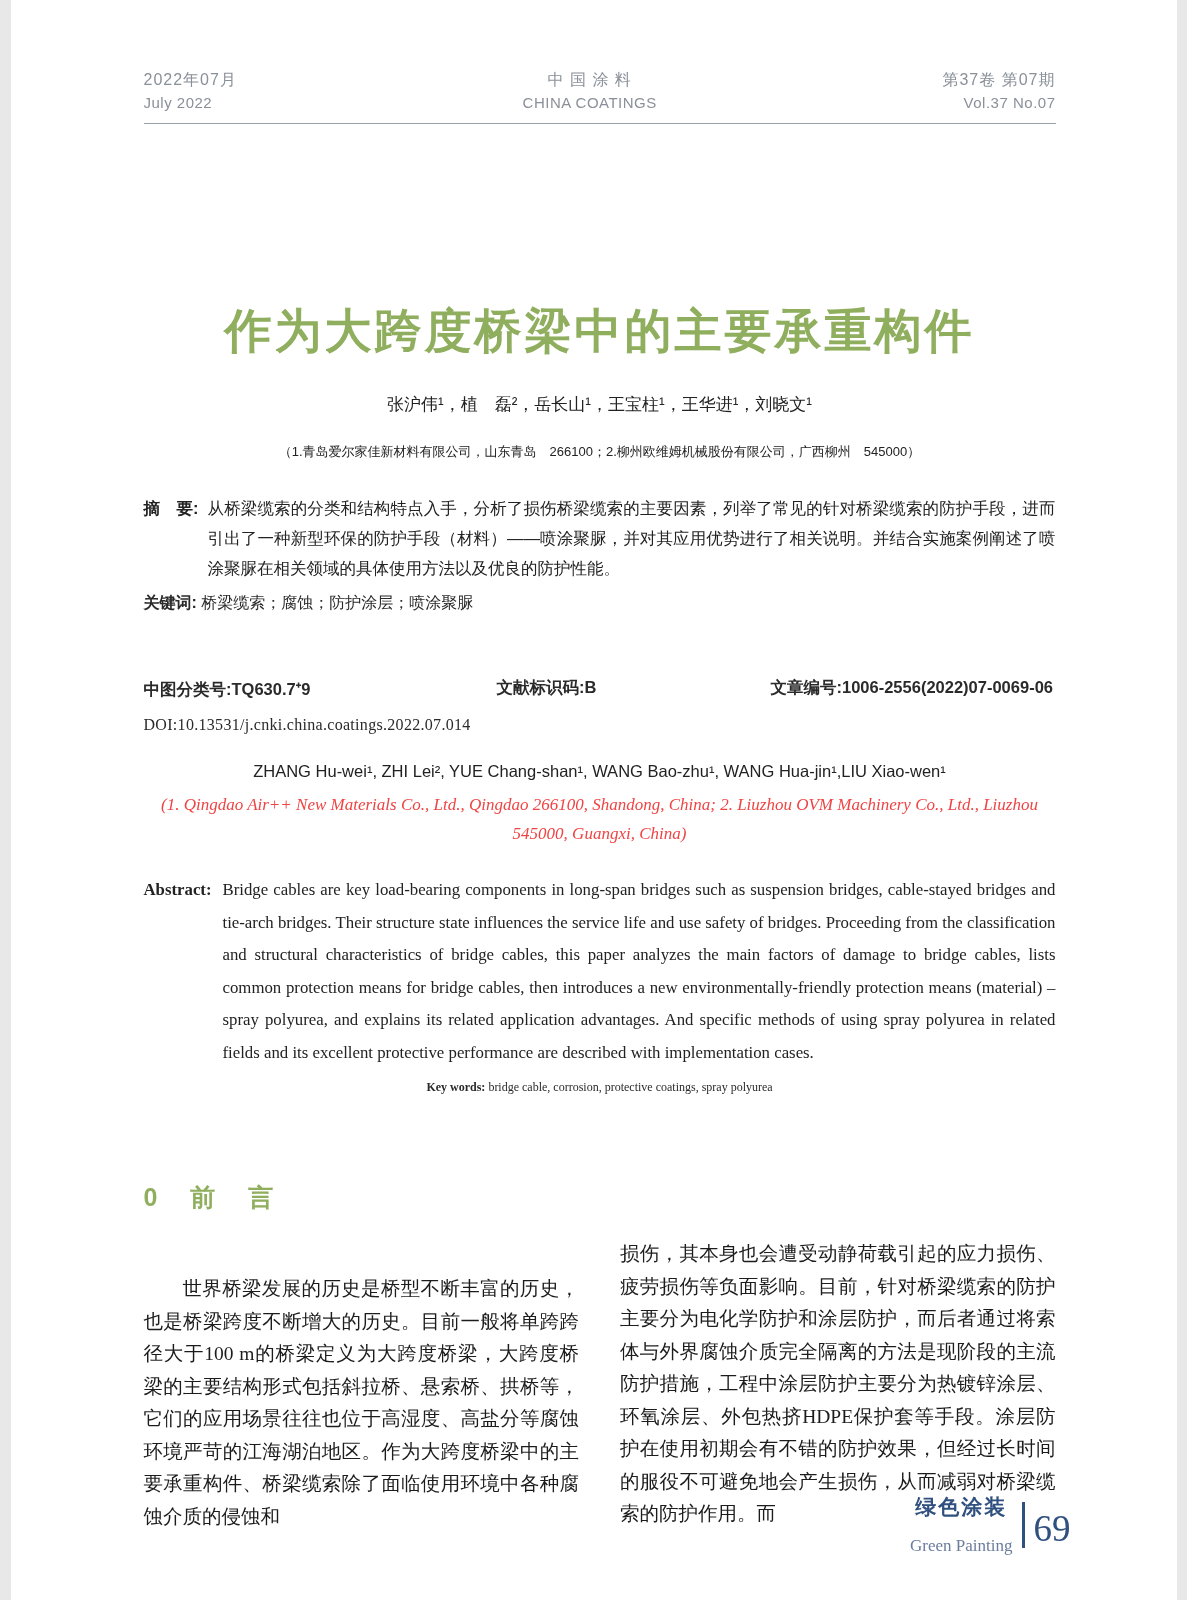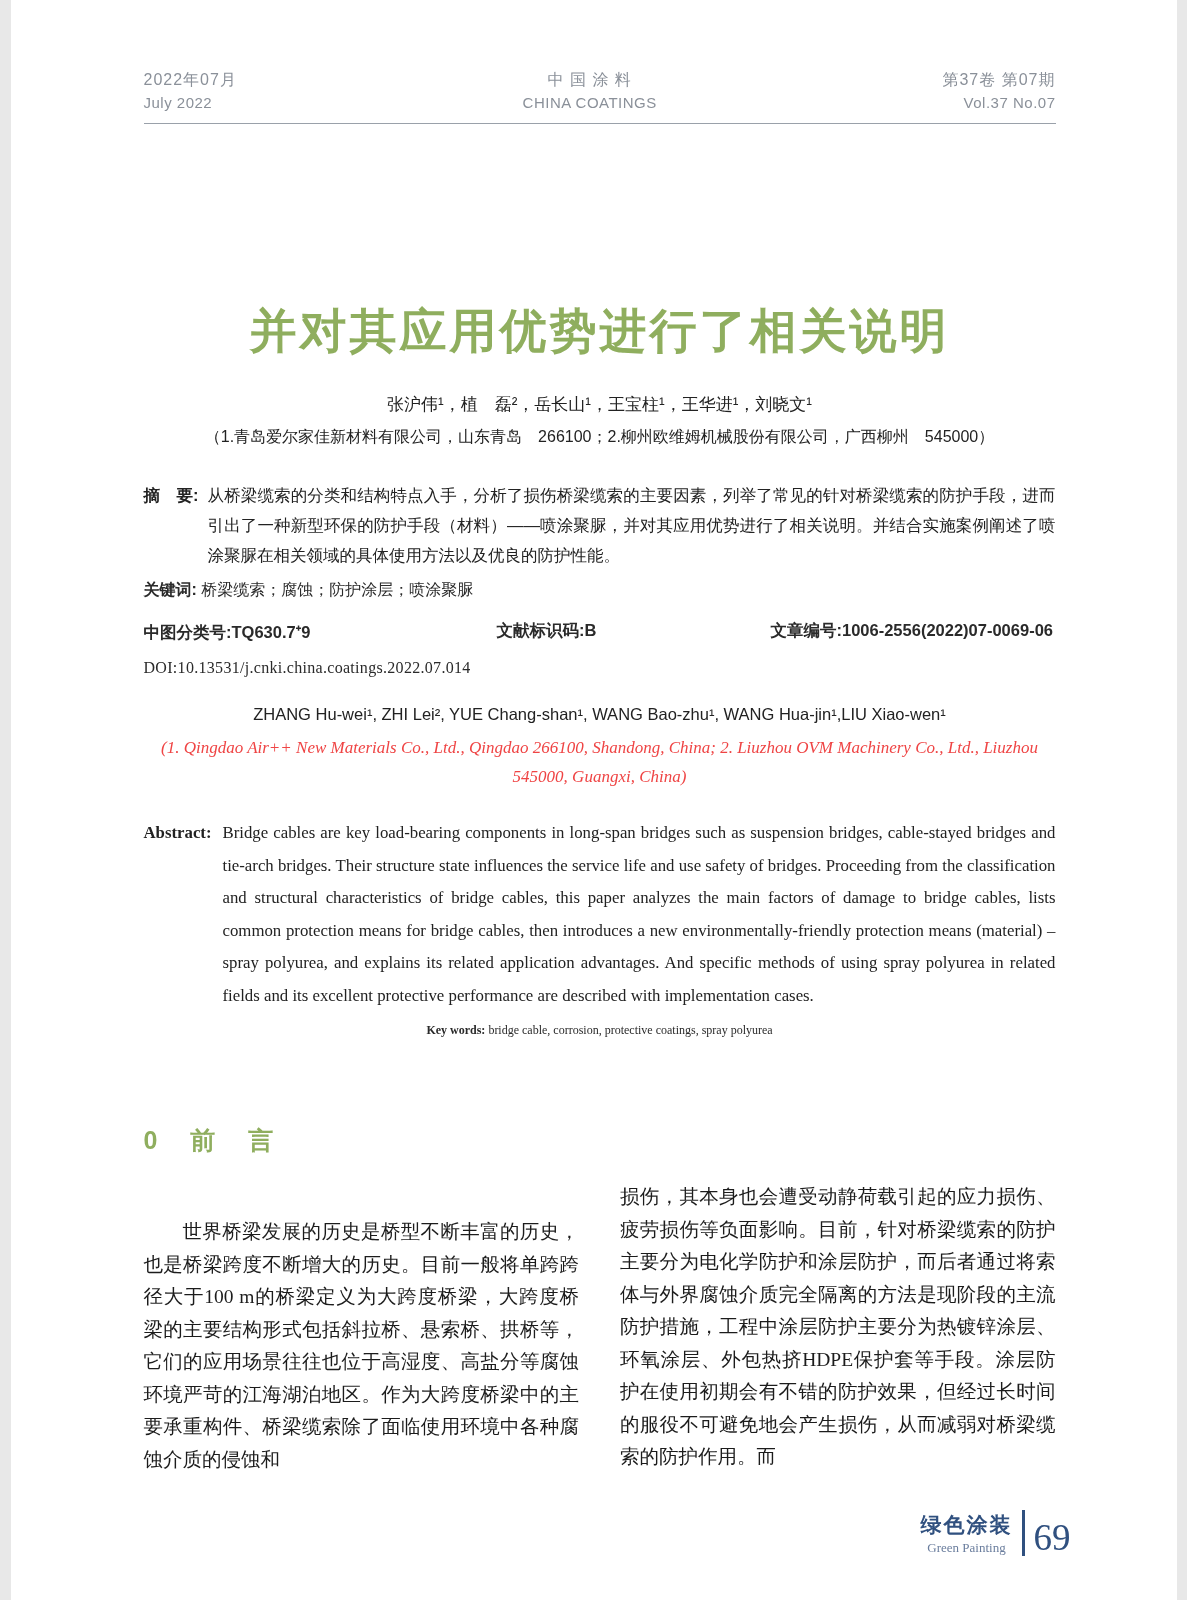--- a/index.html
+++ b/index.html
@@ -23,32 +23,32 @@
   .jh-center { text-align:center; }
   .jh-right { text-align:right; }
 
   
   .title-zh {
     margin-top:176px; text-align:center;
     font-size:47px; font-weight:bold; letter-spacing:3px;
     color:#8fae5e;
   }
   .authors-zh { margin-top:30px; text-align:center; font-size:17px; color:#222; }
-  .affil-zh   { margin-top:11px; text-align:center; font-size:16px; color:#222; }
+  .affil-zh   { margin-top:27px; text-align:center; font-size:13px; color:#222; }
 
   
   .abstract-zh {
     margin-top:32px; position:relative; padding-left:64px;
     font-size:16.5px; line-height:30px; text-align:justify; color:#222;
   }
   .abstract-zh .lbl { position:absolute; left:0; top:0; font-weight:bold; }
   .keywords-zh { margin-top:5px; font-size:16px; line-height:30px; }
   .keywords-zh .lbl { font-weight:bold; }
   .clc-row { display:flex; margin-top:15px; font-size:16.5px; }
-  .clc-row .cell { font-weight:bold; }
+  .clc-row .cell { font-weight:bold;margin-top:44px; }
   .clc-row .c1 { width:353px; }
   .clc-row .c2 { width:274px; }
   .doi-line { margin-top:15px; font-size:16px; font-family:"Liberation Serif", serif; letter-spacing:0.3px; }
 
   
   .title-en {
     margin-top:108px; text-align:center;
     font-family:"Liberation Serif", serif; font-weight:bold;
     font-size:31px; color:#8fae5e; letter-spacing:0.5px;
   }
@@ -79,21 +79,21 @@
   }
   .col.first p { text-indent:2em;margin-top:35px; }
 
   
   .page-footer {
     position:absolute; right:106px; bottom:44px;
     display:flex; align-items:center; color:#30507f;
   }
   .badge { text-align:center; margin-right:9px; }
   .badge-zh { font-weight:bold; font-size:21px; letter-spacing:2px; color:#30507f; }
-  .badge-en { font-family:"Liberation Serif", serif; font-size:13px; color:#6a7d9d; margin-top:1px; }
+  .badge-en { font-family:"Liberation Serif", serif; font-size:17px; color:#6a7d9d; margin-top:15px; }
   .footer-bar { width:3px; height:46px; background:#30507f; margin-right:9px; }
   .page-num { font-family:"Liberation Serif", serif; font-size:37px; color:#30507f; line-height:1; padding-top:8px; }
 </style>
 </head>
 <body>
 
 <div class="page">
   <div class="content">
 
     <div class="journal-header">
@@ -104,21 +104,21 @@
       <div class="jh-col jh-center">
         <div class="zh">中 国 涂 料</div>
         <div class="en">CHINA COATINGS</div>
       </div>
       <div class="jh-col jh-right">
         <div class="zh">第37卷 第07期</div>
         <div class="en">Vol.37 No.07</div>
       </div>
     </div>
 
-    <h1 class="title-zh">并对其应用优势进行了相关说明</h1>
+    <h1 class="title-zh">作为大跨度桥梁中的主要承重构件</h1>
     <div class="authors-zh">张沪伟¹，植　磊²，岳长山¹，王宝柱¹，王华进¹，刘晓文¹</div>
     <div class="affil-zh">（1.青岛爱尔家佳新材料有限公司，山东青岛　266100；2.柳州欧维姆机械股份有限公司，广西柳州　545000）</div>
 
     <div class="abstract-zh">
       <span class="lbl">摘　要:</span>
       <span>从桥梁缆索的分类和结构特点入手，分析了损伤桥梁缆索的主要因素，列举了常见的针对桥梁缆索的防护手段，进而引出了一种新型环保的防护手段（材料）——喷涂聚脲，并对其应用优势进行了相关说明。并结合实施案例阐述了喷涂聚脲在相关领域的具体使用方法以及优良的防护性能。</span>
     </div>
 
     <div class="keywords-zh">
       <span class="lbl">关键词:</span>

